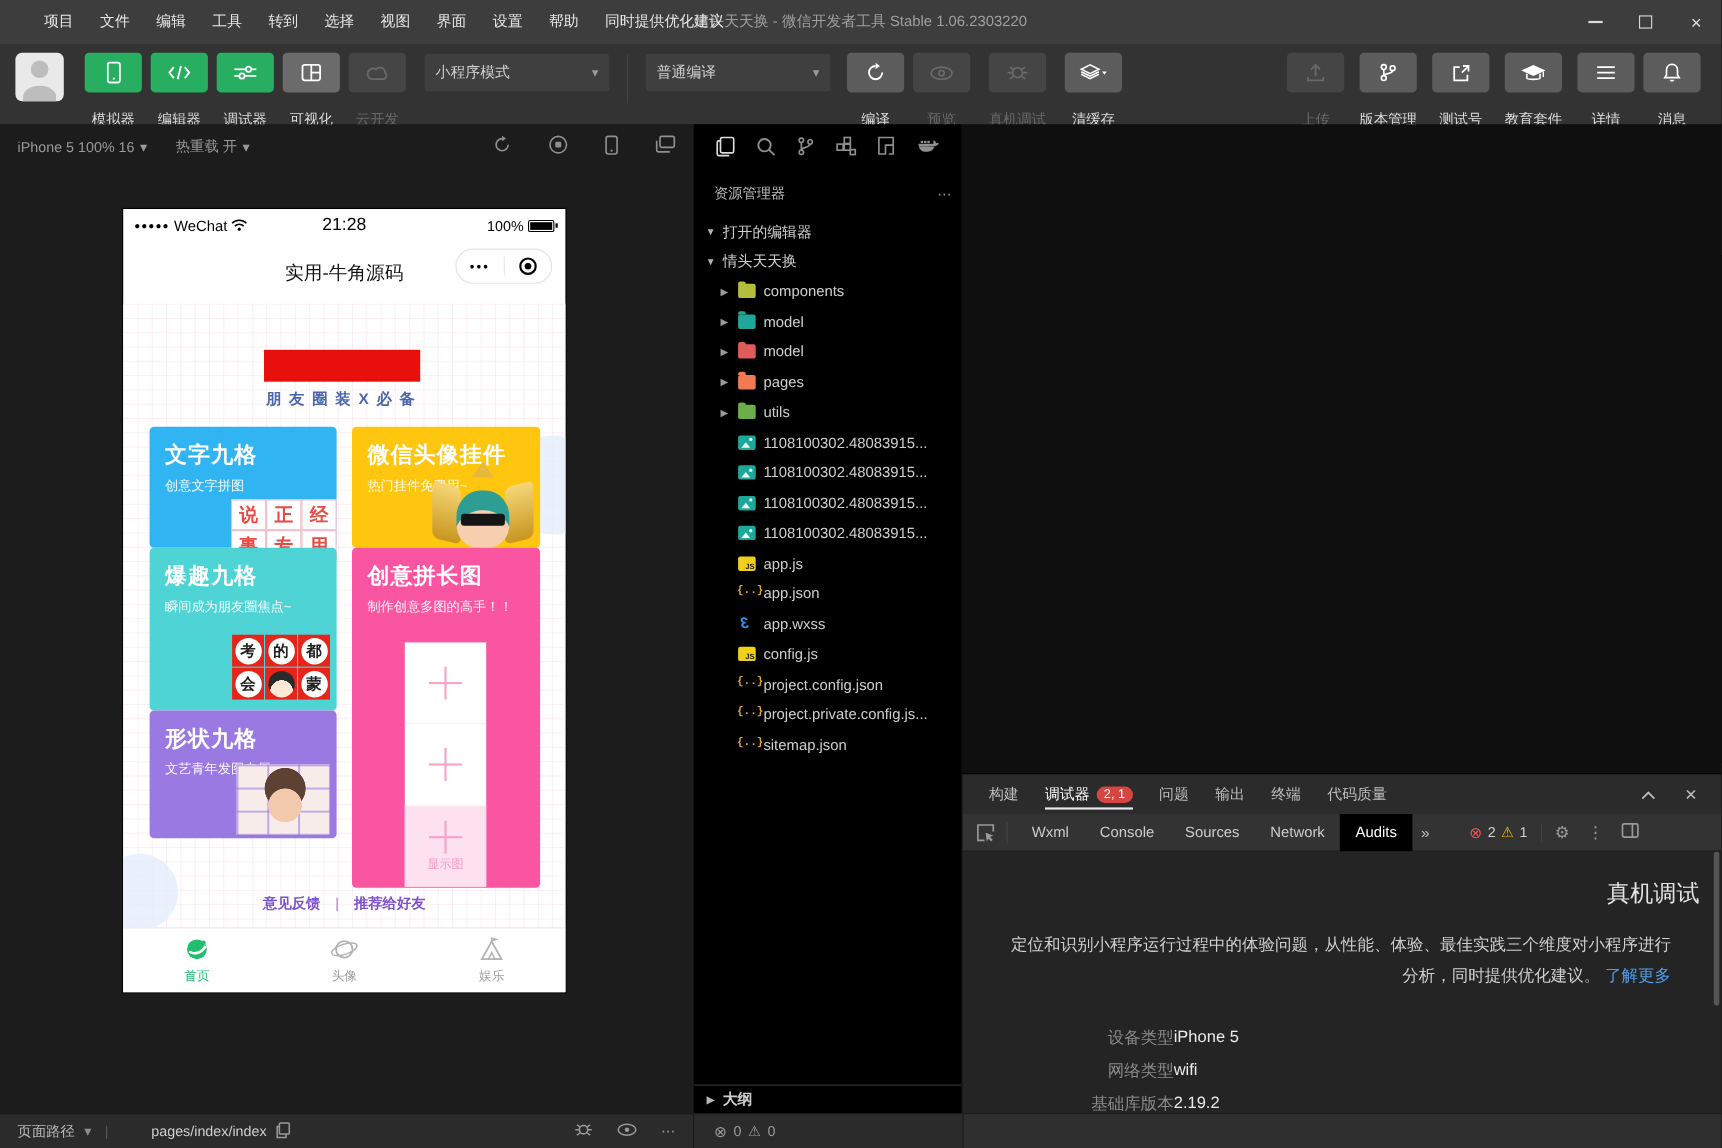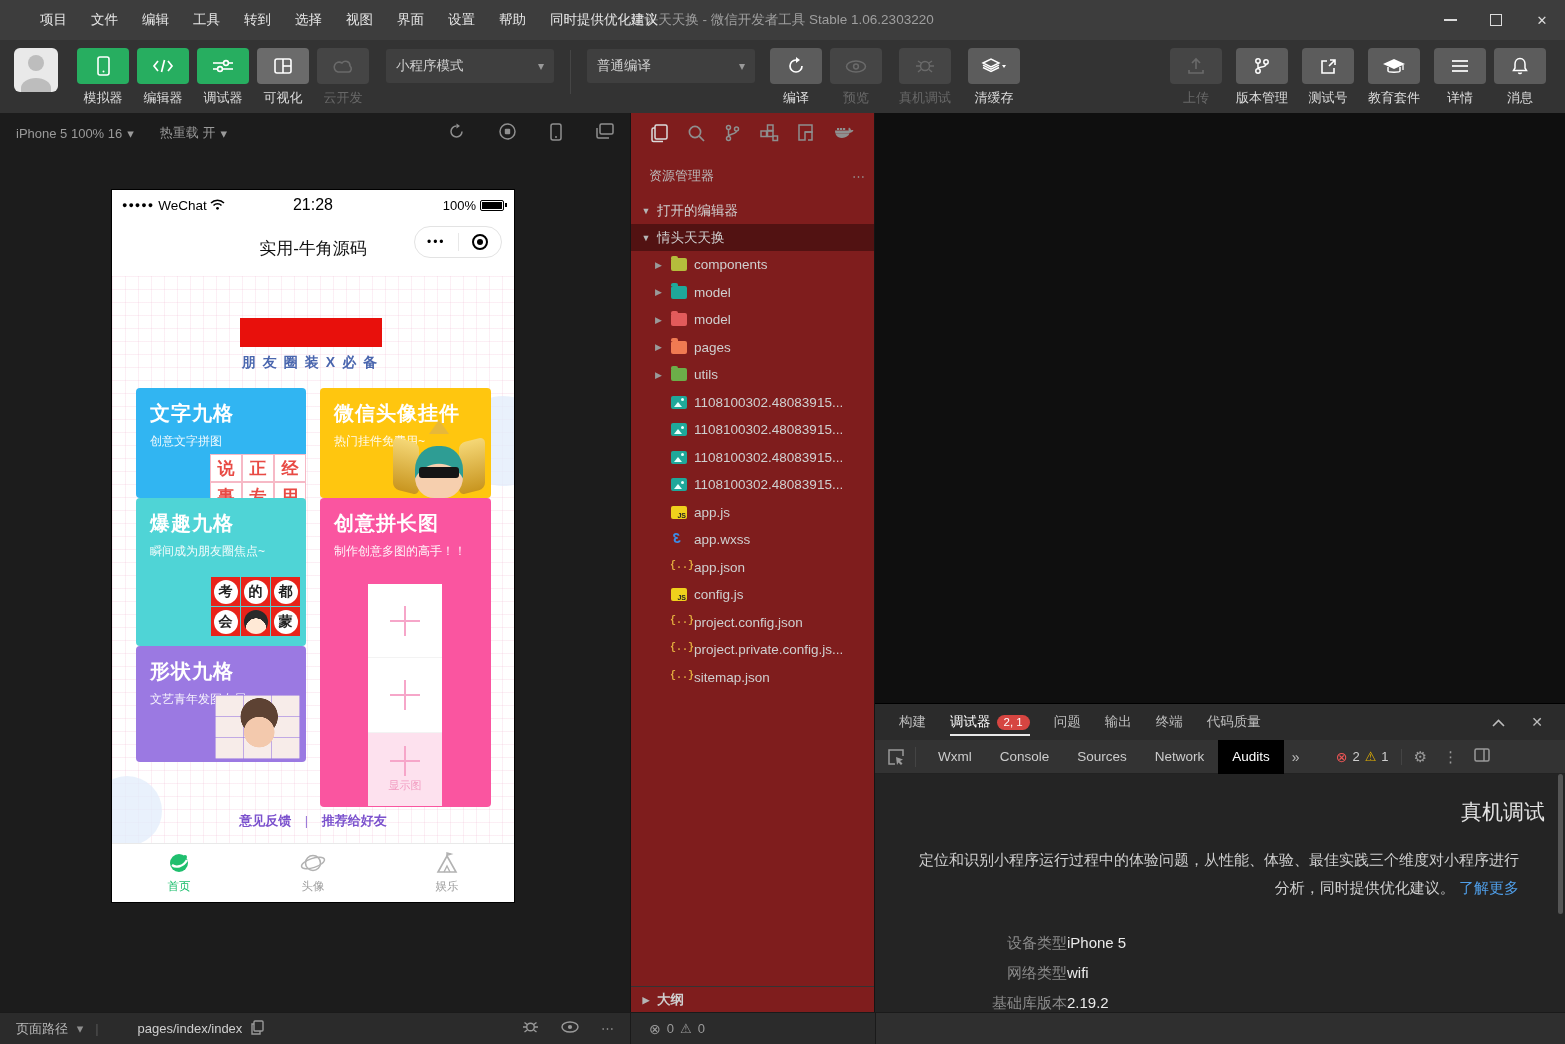--- a/index.html
+++ b/index.html
@@ -22,21 +22,21 @@
   .avatar { width:44px; height:44px; border-radius:6px; background:#e9e9e9; margin-right:16px; position:relative; overflow:hidden; }
   .avatar:before { content:""; position:absolute; top:7px; left:50%; transform:translateX(-50%); width:16px; height:16px; border-radius:50%; background:#bdbdbd; }
   .avatar:after { content:""; position:absolute; bottom:-6px; left:50%; transform:translateX(-50%); width:30px; height:20px; border-radius:50% 50% 0 0; background:#bdbdbd; }
   .tb-btn { width:58px; display:flex; flex-direction:column; align-items:center; margin-right:2px; }
   .tb-ico { width:52px; height:36px; border-radius:4px; display:flex; align-items:center; justify-content:center; color:#fff; }
   .tb-ico svg { display:block; }
   .tb-ico.green { background:#27ae60; }
   .tb-ico.gray { background:#6b6b6b; }
   .tb-ico.midgray { background:#5c5c5c; }
   .tb-ico.disabled { background:#454545; color:#6a6a6a; }
-  .tb-label { color:#dddddd; font-size:13px; margin-top:5px; }
+  .tb-label { color:#dddddd; font-size:13px; margin-top:16px; }
   .tb-btn.disabled .tb-label { color:#686868; }
   .tb-select { height:34px; min-width:168px; background:#3f3f3f; border-radius:3px; color:#cfcfcf; font-size:13.5px;
     display:flex; align-items:center; padding:0 10px; margin:1px 12px 0 12px; }
   .tb-select .car { margin-left:auto; color:#9a9a9a; font-size:12px; }
   .tb-sep { width:1px; height:44px; background:#454545; margin:2px 4px 0 4px; }
   .tb-spacer { flex:1; }
 
   
   .main { flex:1; display:flex; min-height:0; }
 
@@ -129,21 +129,21 @@
   .p-links { position:absolute; left:0; right:0; top:536px; text-align:center; color:#7b51cd; font-size:13px; font-weight:bold; }
   .p-links .sep { margin:0 10px; color:#9a7ad8; font-weight:normal; }
 
   .p-tabbar { position:absolute; left:0; right:0; bottom:0; height:59px; background:#fff; border-top:1px solid #e9e9e9;
     display:flex; }
   .p-tab { flex:1; display:flex; flex-direction:column; align-items:center; justify-content:center; gap:3px;
     font-size:11.5px; color:#9e9e9e; }
   .p-tab.active { color:#1fbf6e; }
 
   
-  .explorer { width:245px; flex:none; background:#7f1d1d; border-left:1px solid #141414; border-right:1px solid #141414;
+  .explorer { width:245px; flex:none; background:#000000; border-left:1px solid #141414; border-right:1px solid #141414;
     display:flex; flex-direction:column; color:#cfcfcf; font-size:13.5px; }
   .activity { height:42px; display:flex; align-items:center; justify-content:space-around; padding:0 10px; color:#8f8f8f; flex:none; }
   .activity .act.active { color:#dcdcdc; }
   .exp-header { height:42px; display:flex; align-items:center; padding:0 8px 0 18px; color:#bbbbbb; font-size:13px; flex:none; }
   .exp-header .more { margin-left:auto; color:#9a9a9a; letter-spacing:1px; }
   .exp-row { height:27px; display:flex; align-items:center; padding-left:8px; flex:none; }
   .exp-row .tri { width:14px; font-size:9px; color:#b5b5b5; text-align:center; margin-right:4px; }
   .exp-row.selected { background:rgba(0,0,0,.35); }
   .tree { flex:none; }
   .tree-row { height:27.5px; display:flex; align-items:center; padding-left:24px; }
@@ -730,28 +730,28 @@
           </div>
 
           <div class="tree-row">
             <span class="caret">▶</span>
             <span class="fic file-js"></span>
             <span class="tree-name">app.js</span>
           </div>
 
           <div class="tree-row">
             <span class="caret">▶</span>
+            <span class="fic file-json"></span>
+            <span class="tree-name">app.json</span>
+          </div>
+
+          <div class="tree-row">
+            <span class="caret">▶</span>
             <span class="fic file-wxss"></span>
             <span class="tree-name">app.wxss</span>
-          </div>
-
-          <div class="tree-row">
-            <span class="caret">▶</span>
-            <span class="fic file-json"></span>
-            <span class="tree-name">app.json</span>
           </div>
 
           <div class="tree-row">
             <span class="caret">▶</span>
             <span class="fic file-js"></span>
             <span class="tree-name">config.js</span>
           </div>
 
           <div class="tree-row">
             <span class="caret">▶</span>

